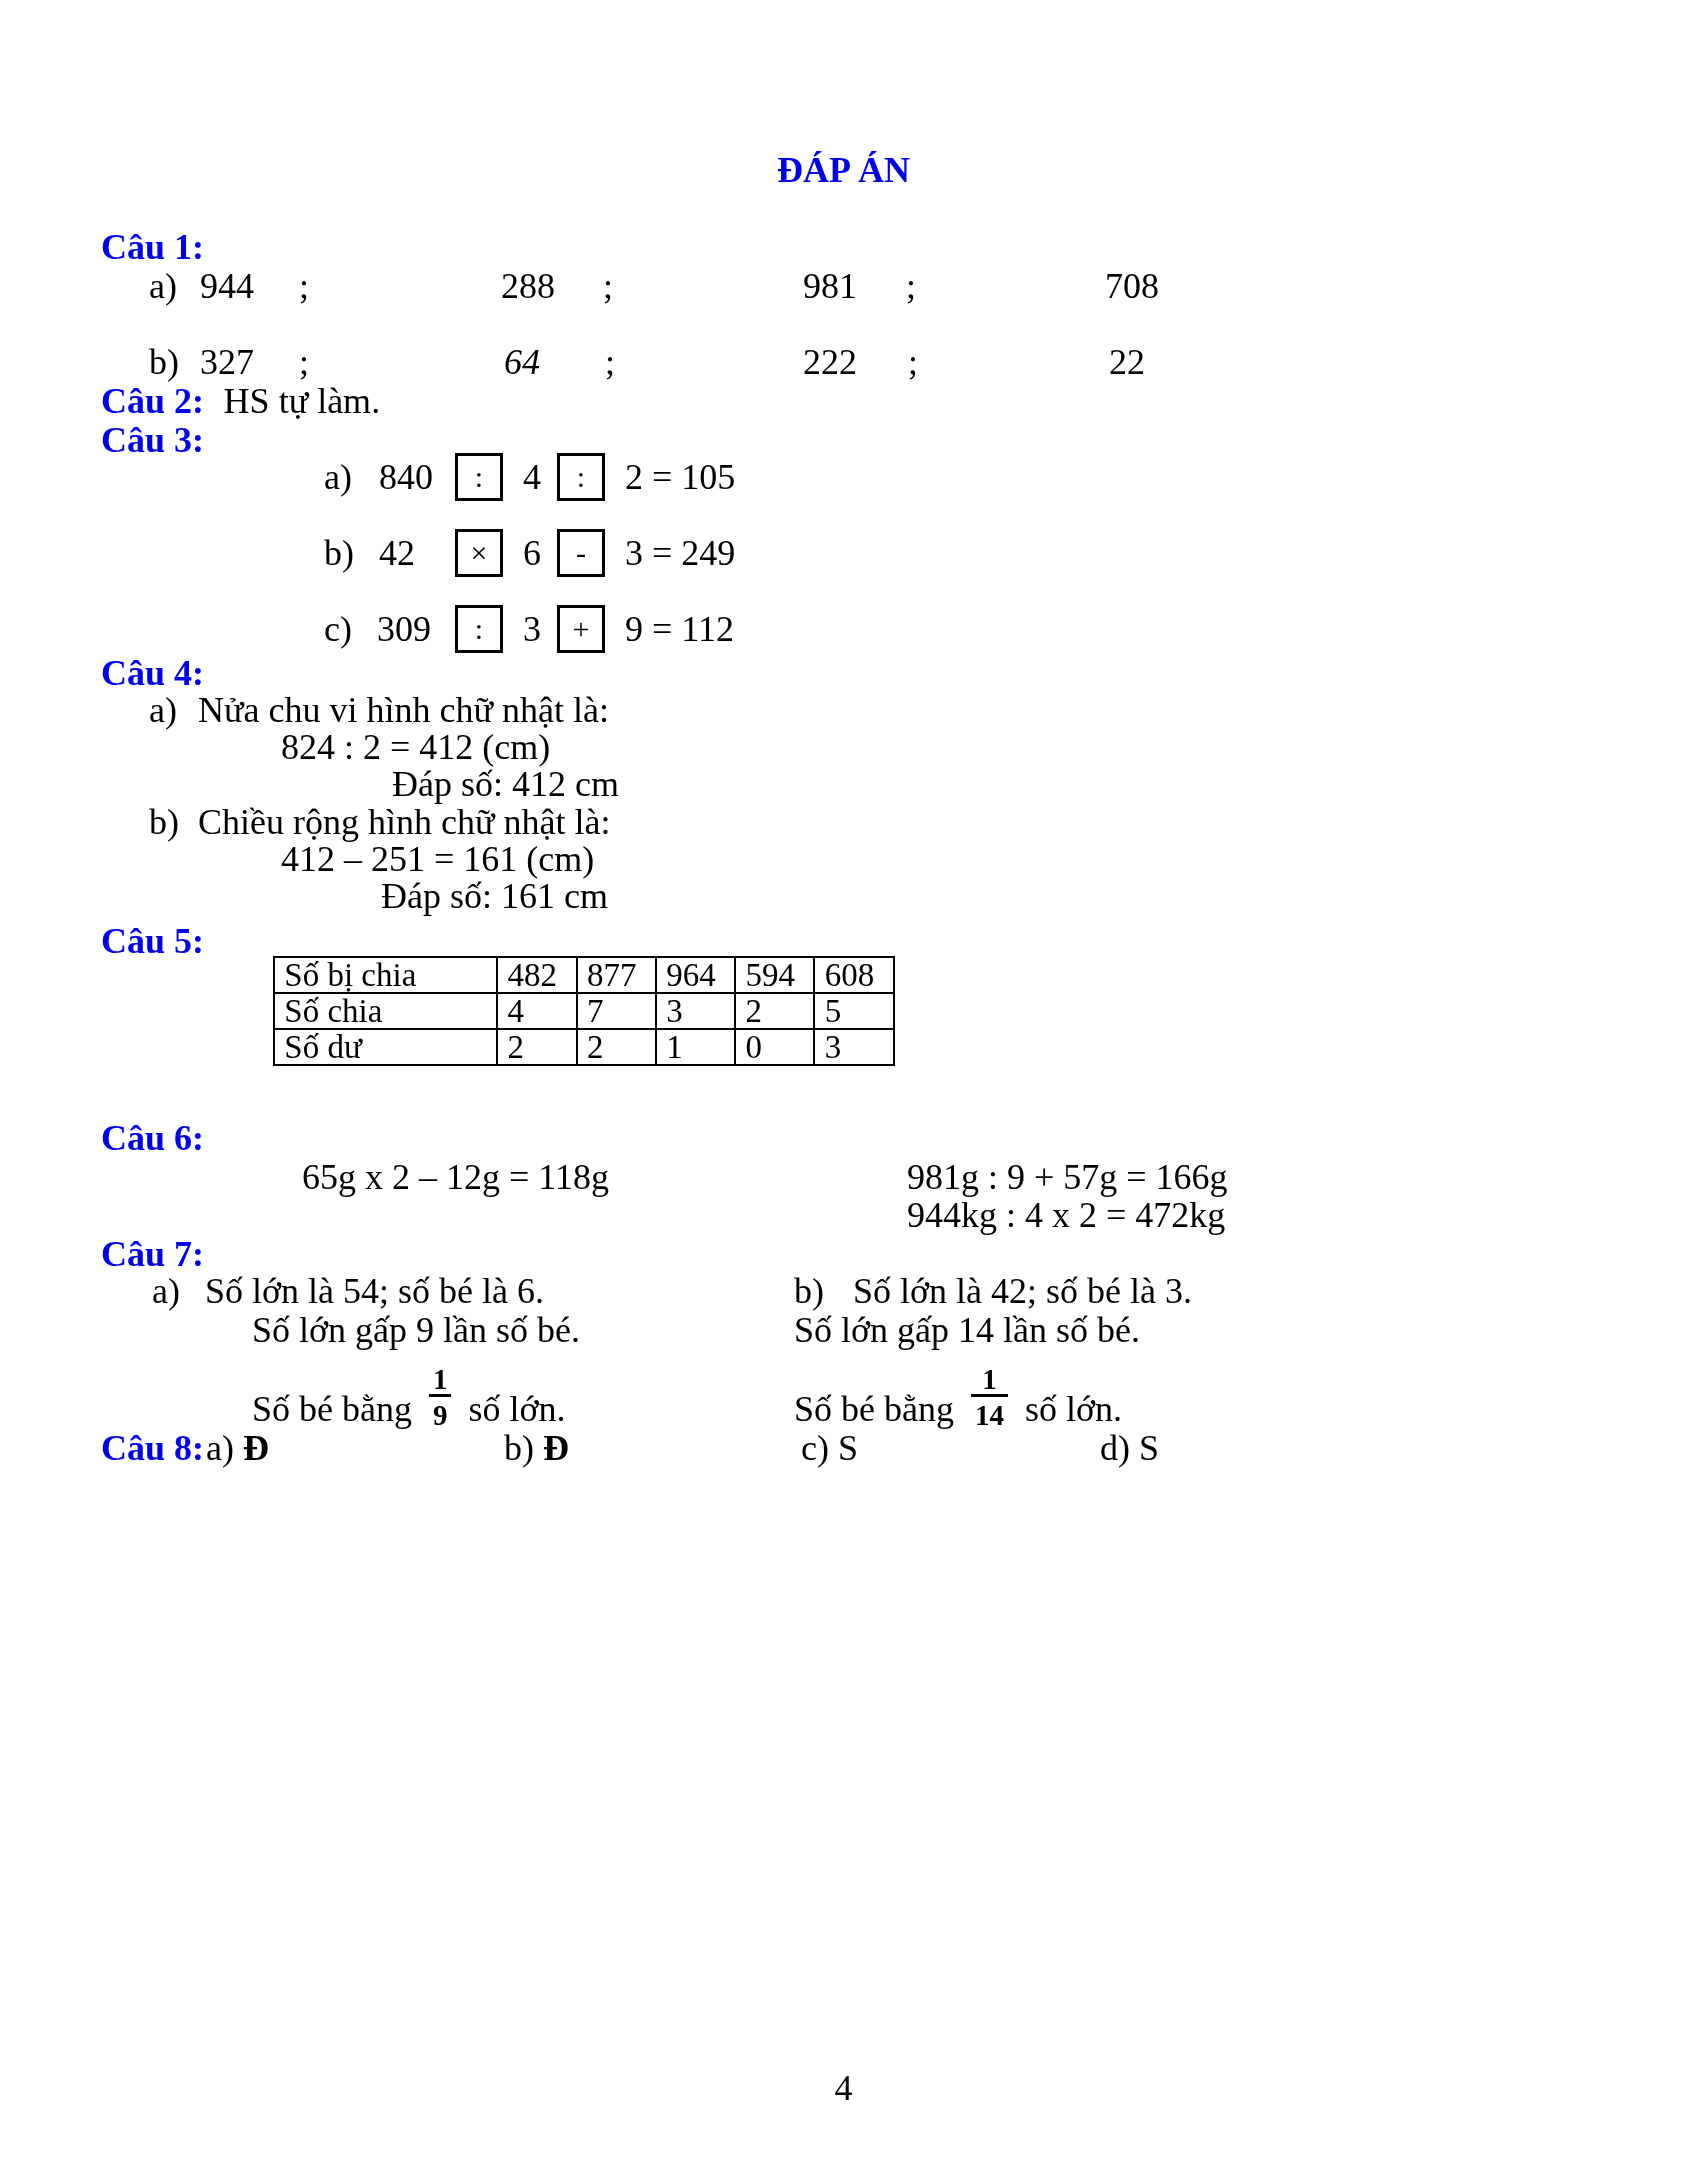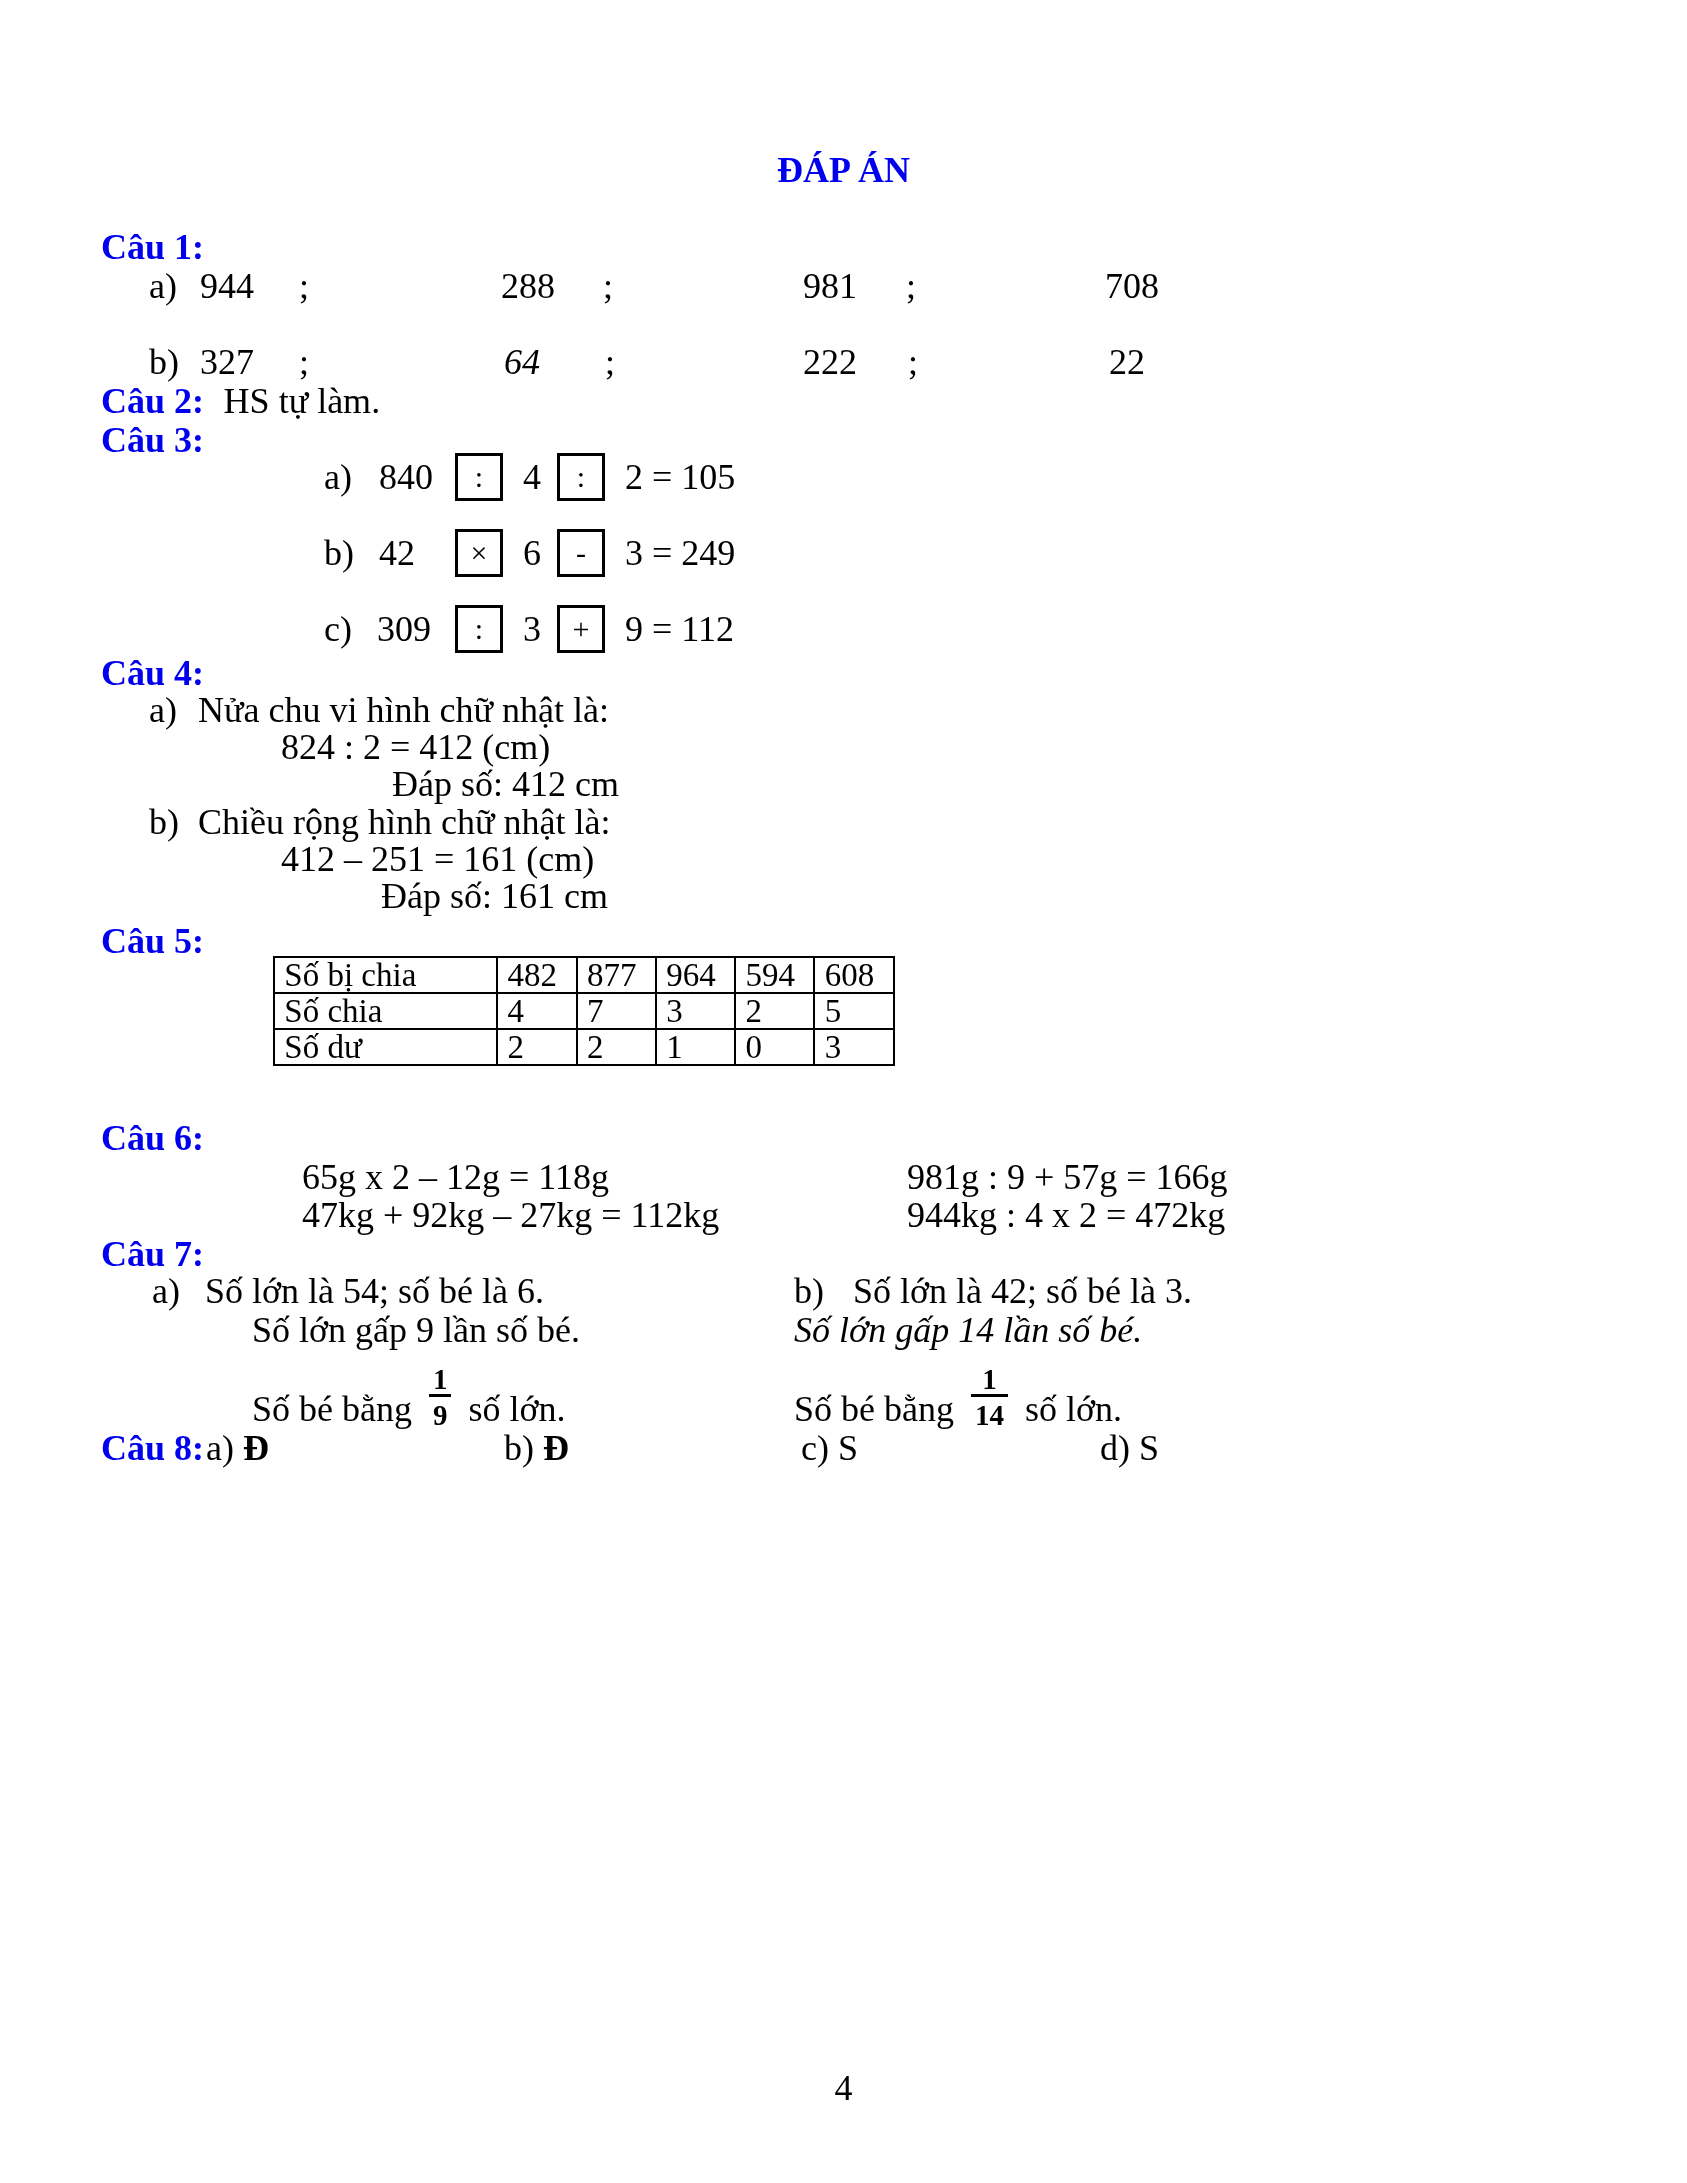--- a/index.html
+++ b/index.html
@@ -153,33 +153,32 @@
       <td class="val">1</td>
       <td class="val">0</td>
       <td class="val">3</td>
     </tr>
   </tbody>
     </table>
 
   <div class="line heading" style="left:101px;top:1119px;">Câu 6:</div>
   <div class="line" style="left:302px;top:1158px;">65g x 2 – 12g = 118g</div>
   <div class="line" style="left:907px;top:1158px;">981g : 9 + 57g = 166g</div>
-  <div class="line" style="left:302px;top:1196px;">47kg + 92kg – 27kg = 112kg</div>
   <div class="line" style="left:907px;top:1196px;">944kg : 4 x 2 = 472kg</div>
 
   <div class="line heading" style="left:101px;top:1235px;">Câu 7:</div>
   <div class="line" style="left:0;top:1272px;width:100%;">
     <span class="abs" style="left:152px;">a)</span>
     <span class="abs" style="left:205px;">Số lớn là 54; số bé là 6.</span>
     <span class="abs" style="left:794px;">b)</span>
     <span class="abs" style="left:853px;">Số lớn là 42; số bé là 3.</span>
   </div>
   <div class="line" style="left:0;top:1311px;width:100%;">
     <span class="abs" style="left:252px;">Số lớn gấp 9 lần số bé.</span>
-    <span class="abs" style="left:794px;font-style:italic;">Số lớn gấp 14 lần số bé.</span>
+    <span class="abs" style="left:794px;">Số lớn gấp 14 lần số bé.</span>
   </div>
   <div class="fracline" style="left:252px;top:1344px;">
     <span>Số bé bằng</span>
     <span class="frac">
       <span class="num">1</span>
       <span class="den">9</span>
     </span>
     <span>số lớn.</span>
   </div>
   <div class="fracline" style="left:794px;top:1344px;">

